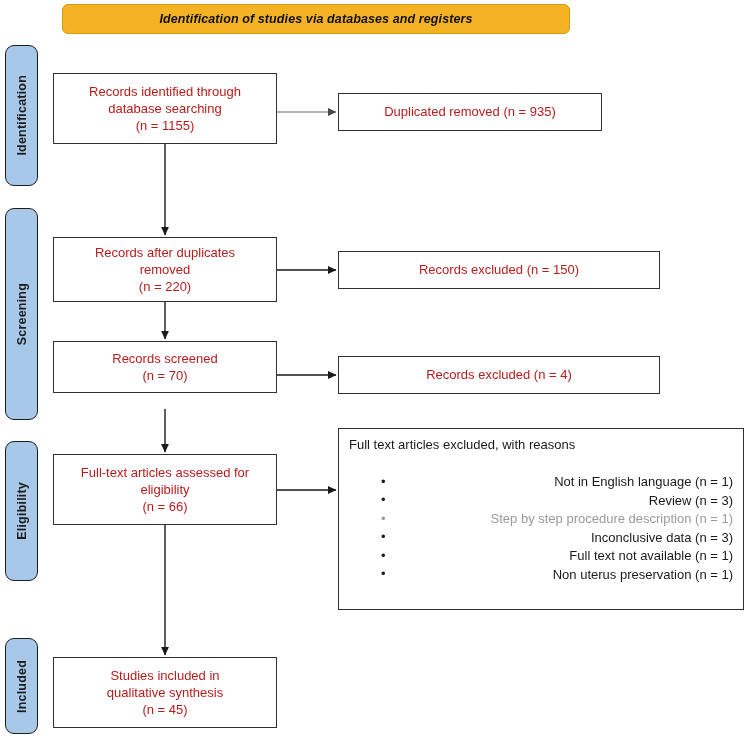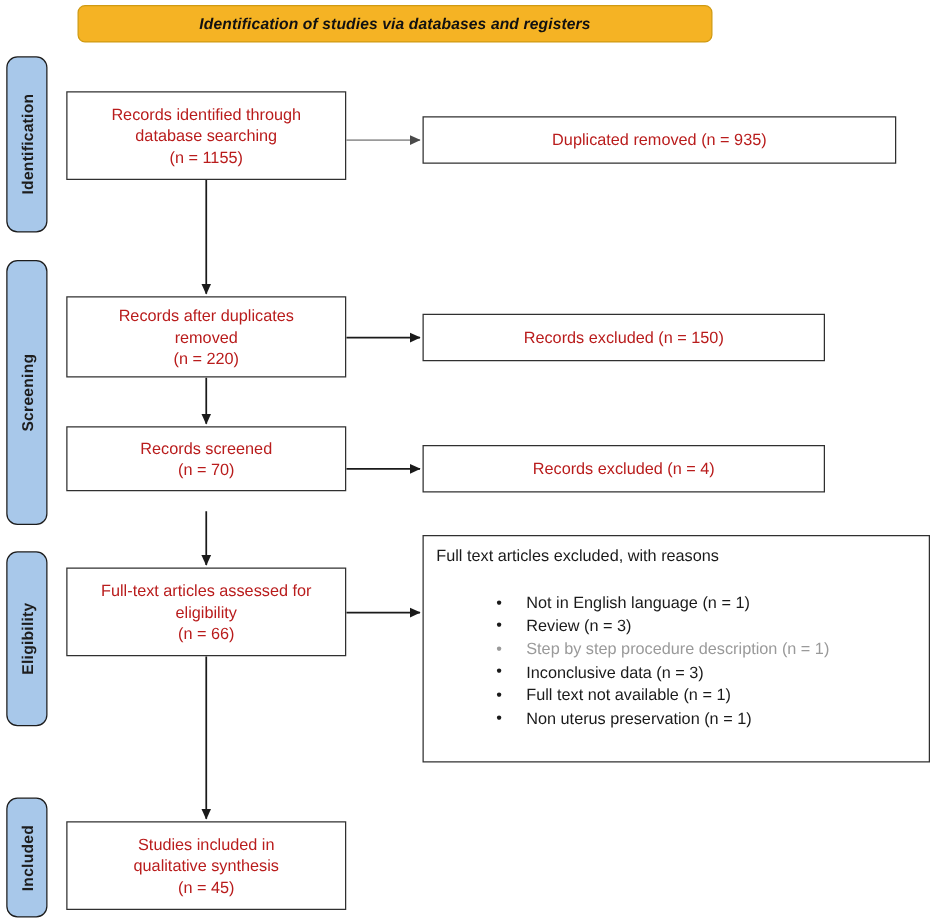--- a/index.html
+++ b/index.html
@@ -99,23 +99,24 @@
     box-sizing: border-box;
     padding: 8px 10px 6px 10px;
   }
   #exclusion-title {
     font-size: 13px;
     color: #1a1a1a;
     line-height: 1.25;
     margin-bottom: 20px;
   }
   #exclusion-list {
-    margin: 16px;
+    margin: 0;
     padding: 0;
     list-style: none;
+    text-align: right;
   }
   #exclusion-list li {
     font-size: 13px;
     color: #1a1a1a;
     line-height: 1.42;
     position: relative;
     padding-left: 56px;
   }
   #exclusion-list li::before {
     content: "\2022";
@@ -188,21 +189,21 @@
 
     <line x1="165" y1="525" x2="165" y2="655" stroke="#1a1a1a" stroke-width="1.4" marker-end="url(#ah)"></line>
   </svg>
 
   <div class="pbox left-node" id="node-records_identified" style="left: 53px; top: 73px; width: 224px; height: 71px;">
     <span class="pbox-text">Records identified through
 database searching
 (n = 1155)</span>
   </div>
 
-  <div class="pbox right-node" id="node-duplicated_removed" style="left: 338px; top: 93px; width: 379px; height: 38px;">
+  <div class="pbox right-node" id="node-duplicated_removed" style="left: 338px; top: 93px; width: 264px; height: 38px;">
     <span class="pbox-text">Duplicated removed (n = 935)</span>
   </div>
 
   <div class="pbox left-node" id="node-records_after_duplicates" style="left: 53px; top: 237px; width: 224px; height: 65px;">
     <span class="pbox-text">Records after duplicates
 removed
 (n = 220)</span>
   </div>
 
   <div class="pbox right-node" id="node-records_excluded_150" style="left: 338px; top: 251px; width: 322px; height: 38px;">

